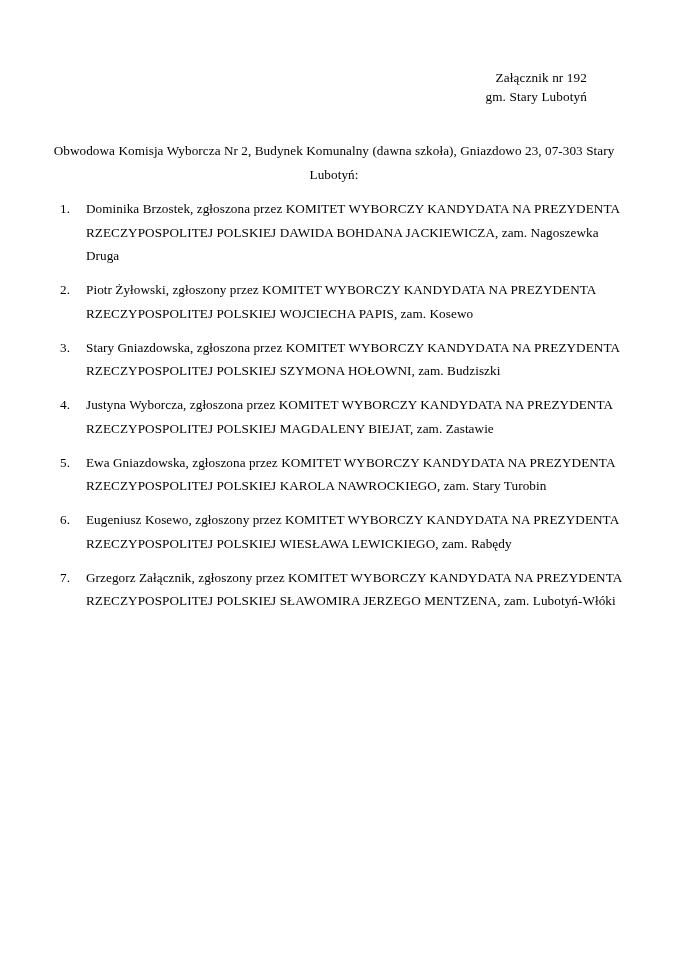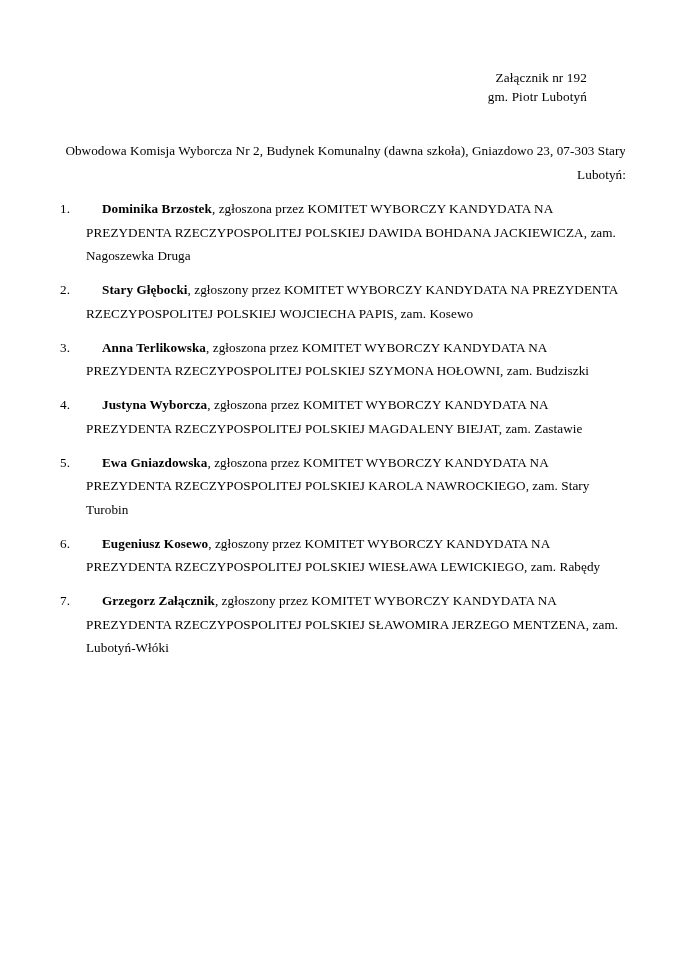--- a/index.html
+++ b/index.html
@@ -34,21 +34,21 @@
   }
 
   
   .intro {
     position: absolute;
     top: 126px;
     left: 42px;
     width: 584px;
     font-size: 13.2px;
     line-height: 23.5px;
-    text-align: right;
+    text-align: center;
     letter-spacing: 0.005em;
   }
 
   
   .candidate-list {
     position: absolute;
     top: 197px;
     left: 0;
     width: 679px;
     margin: 0;
@@ -70,42 +70,41 @@
   .item-number {
     position: absolute;
     left: 60px;
     top: 0;
     width: 20px;
     text-align: left;
     font-size: 13.2px;
     line-height: 23.5px;
   }
   .cand-name {
-    font-weight: bold;
-    margin-left: 16px;
+    font-weight: normal;
   }
   .cand-rest {
     font-weight: normal;
   }
 </style>
 </head>
 <body>
 
 <div class="page">
 
   <div class="doc-header">
     <div>Załącznik nr 192</div>
-    <div>gm. Piotr Lubotyń</div>
+    <div>gm. Stary Lubotyń</div>
   </div>
 
   <p class="intro">Obwodowa Komisja Wyborcza Nr 2, Budynek Komunalny (dawna szkoła), Gniazdowo 23, 07-303 Stary Lubotyń:</p>
 
   <ol class="candidate-list">
       <li class="candidate-item"><span class="item-number">1.</span><span class="cand-name">Dominika Brzostek</span><span class="cand-rest">, zgłoszona przez KOMITET WYBORCZY KANDYDATA NA PREZYDENTA RZECZYPOSPOLITEJ POLSKIEJ DAWIDA BOHDANA JACKIEWICZA, zam. Nagoszewka Druga</span></li>
-      <li class="candidate-item"><span class="item-number">2.</span><span class="cand-name">Stary Głębocki</span><span class="cand-rest">, zgłoszony przez KOMITET WYBORCZY KANDYDATA NA PREZYDENTA RZECZYPOSPOLITEJ POLSKIEJ WOJCIECHA PAPIS, zam. Kosewo</span></li>
-      <li class="candidate-item"><span class="item-number">3.</span><span class="cand-name">Anna Terlikowska</span><span class="cand-rest">, zgłoszona przez KOMITET WYBORCZY KANDYDATA NA PREZYDENTA RZECZYPOSPOLITEJ POLSKIEJ SZYMONA HOŁOWNI, zam. Budziszki</span></li>
+      <li class="candidate-item"><span class="item-number">2.</span><span class="cand-name">Piotr Żyłowski</span><span class="cand-rest">, zgłoszony przez KOMITET WYBORCZY KANDYDATA NA PREZYDENTA RZECZYPOSPOLITEJ POLSKIEJ WOJCIECHA PAPIS, zam. Kosewo</span></li>
+      <li class="candidate-item"><span class="item-number">3.</span><span class="cand-name">Stary Gniazdowska</span><span class="cand-rest">, zgłoszona przez KOMITET WYBORCZY KANDYDATA NA PREZYDENTA RZECZYPOSPOLITEJ POLSKIEJ SZYMONA HOŁOWNI, zam. Budziszki</span></li>
       <li class="candidate-item"><span class="item-number">4.</span><span class="cand-name">Justyna Wyborcza</span><span class="cand-rest">, zgłoszona przez KOMITET WYBORCZY KANDYDATA NA PREZYDENTA RZECZYPOSPOLITEJ POLSKIEJ MAGDALENY BIEJAT, zam. Zastawie</span></li>
       <li class="candidate-item"><span class="item-number">5.</span><span class="cand-name">Ewa Gniazdowska</span><span class="cand-rest">, zgłoszona przez KOMITET WYBORCZY KANDYDATA NA PREZYDENTA RZECZYPOSPOLITEJ POLSKIEJ KAROLA NAWROCKIEGO, zam. Stary Turobin</span></li>
       <li class="candidate-item"><span class="item-number">6.</span><span class="cand-name">Eugeniusz Kosewo</span><span class="cand-rest">, zgłoszony przez KOMITET WYBORCZY KANDYDATA NA PREZYDENTA RZECZYPOSPOLITEJ POLSKIEJ WIESŁAWA LEWICKIEGO, zam. Rabędy</span></li>
       <li class="candidate-item"><span class="item-number">7.</span><span class="cand-name">Grzegorz Załącznik</span><span class="cand-rest">, zgłoszony przez KOMITET WYBORCZY KANDYDATA NA PREZYDENTA RZECZYPOSPOLITEJ POLSKIEJ SŁAWOMIRA JERZEGO MENTZENA, zam. Lubotyń-Włóki</span></li>
     </ol>
 
 </div>
 
 </body></html>

